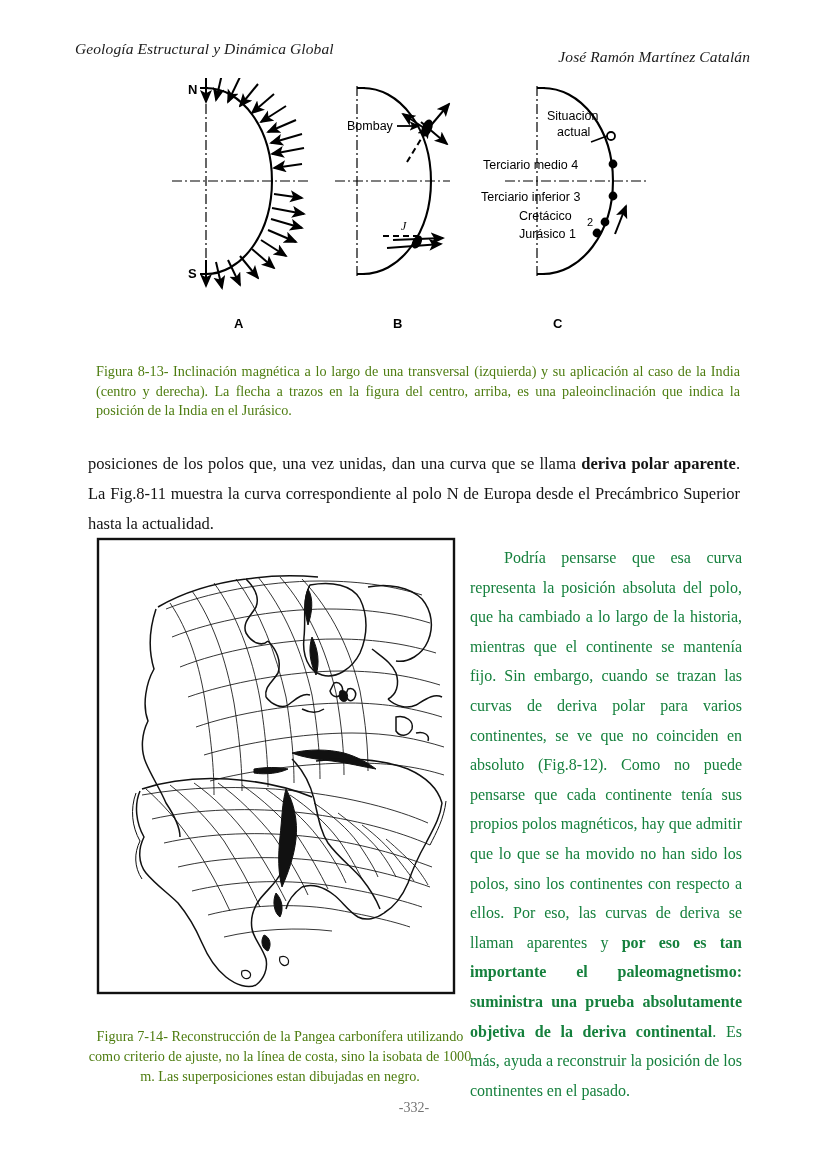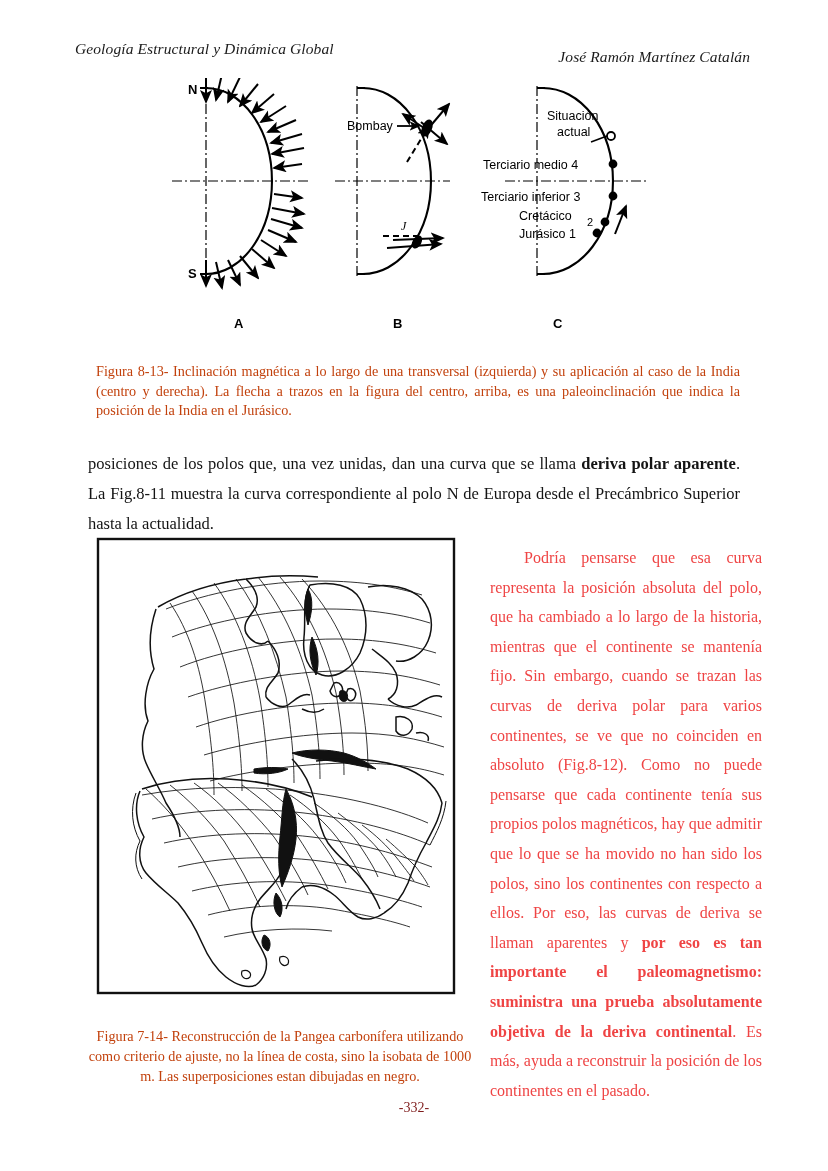--- a/index.html
+++ b/index.html
@@ -71,21 +71,21 @@
   }
   .pl-a { left: 84px; }
   .pl-b { left: 243px; }
   .pl-c { left: 403px; }
 
   
   .caption {
     position: absolute;
     font-size: 14.2px;
     line-height: 19.5px;
-    color: #c2410c;
+    color: #4d7c0f;
     text-align: justify;
   }
   #caption-813 {
     left: 96px;
     top: 362px;
     width: 644px;
   }
   #caption-714 {
     left: 88px;
     top: 1026px;
@@ -110,22 +110,21 @@
 
   
   .right-col {
     position: absolute;
     left: 470px;
     top: 527px;
     width: 272px;
     font-size: 16px;
     line-height: 29.6px;
     text-align: justify;
-    color: #ef4444;
-    margin-left: 20px;
+    color: #15803d;
   }
   .right-col .indent { display: inline-block; width: 34px; }
   .right-col b { font-weight: bold; }
 
   
   .map-wrap {
     position: absolute;
     left: 96px;
     top: 537px;
     width: 360px;
@@ -134,21 +133,21 @@
   .map-wrap svg { display: block; }
 
   
   .page-number {
     position: absolute;
     left: 0;
     right: 0;
     top: 1100px;
     text-align: center;
     font-size: 14px;
-    color: #7f1d1d;
+    color: #737373;
     font-family: Liberation Serif, serif;
   }
 </style>
 </head>
 <body>
 
 <div class="page">
 
   <div class="header-left">Geología Estructural y Dinámica Global</div>
 

